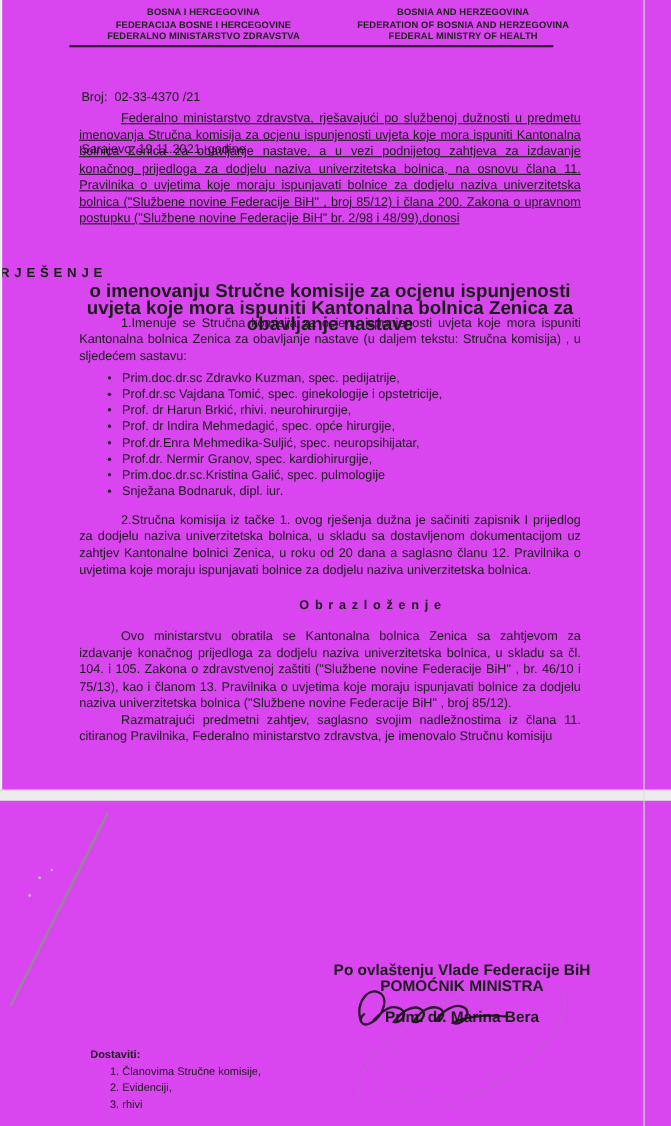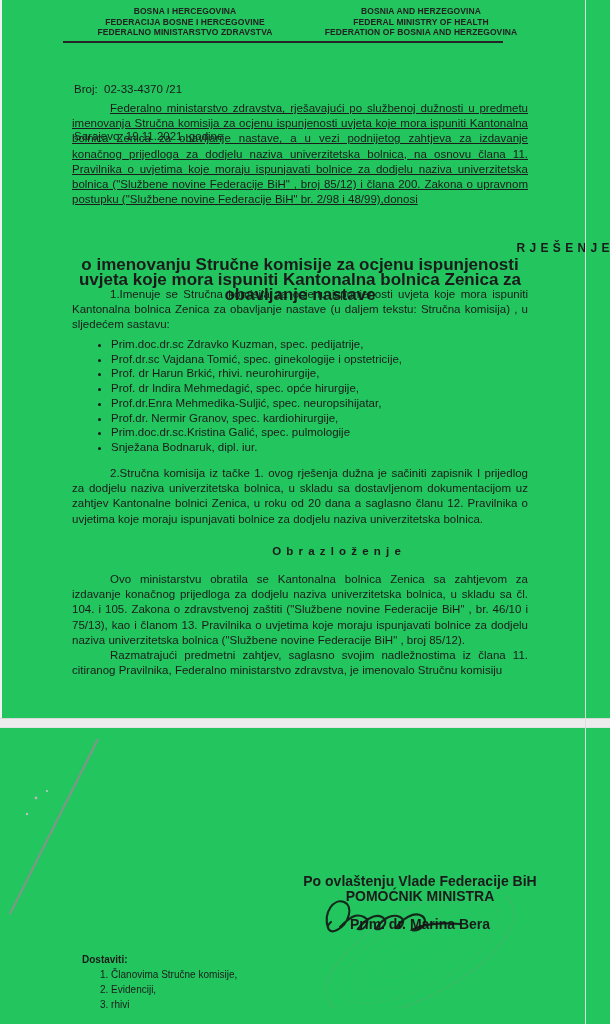--- a/index.html
+++ b/index.html
@@ -2,21 +2,21 @@
 <html><head>
 <meta charset="utf-8">
 <style>
   html,body{margin:0;padding:0;background:#ffffff;}
   .canvas{
     position:relative;width:610px;height:1024px;overflow:hidden;
     background:#ffffff;color:#1b1b1b;
     font-family:"Liberation Sans",sans-serif;
     -webkit-font-smoothing:antialiased;
   }
-  .page{position:absolute;left:0;width:610px;background:#22c55e;}
+  .page{position:absolute;left:0;width:610px;background:#d946ef;}
   .page1{top:0;height:718px;}
   .page-gap{
     position:absolute;top:718px;left:0;width:610px;height:10px;
     background:#ececec;border-top:1px solid #d8d8d8;border-bottom:1px solid #e3e3e3;
     box-sizing:border-box;
   }
   .page2{top:728px;height:296px;}
   .edge-right{position:absolute;top:0;left:585px;width:1px;height:1024px;background:#dcdcdc;}
   .edge-left{position:absolute;top:0;left:0;width:2px;height:718px;background:#f0f0f0;}
 
@@ -25,21 +25,21 @@
   .hdr-left{left:66px;width:238px;}
   .hdr-right{left:302px;width:238px;}
   .rule{position:absolute;top:41px;left:63px;width:440px;height:2px;background:#252525;}
 
   .meta{position:absolute;top:51px;left:74px;font-size:11.5px;line-height:15.5px;white-space:pre-wrap;}
 
   .para{margin:0;font-size:11.5px;line-height:15.2px;text-align:justify;color:#1b1b1b;}
   .indent{text-indent:38px;}
 
   .p-intro{position:absolute;top:101px;left:72px;width:456px;text-decoration:underline;}
-  .doc-title{position:absolute;top:241px;left:0;width:610px;text-align:right;
+  .doc-title{position:absolute;top:241px;left:0;width:610px;text-align:left;
              font-weight:bold;font-size:12px;letter-spacing:0.5px;}
   .doc-subtitle{position:absolute;top:257px;left:72px;width:456px;text-align:center;
                 font-weight:bold;font-size:17px;line-height:15.2px;}
   .p-item1{position:absolute;top:287px;left:72px;width:456px;}
   .members{position:absolute;top:337px;left:96px;width:430px;margin:0;padding:0 0 0 15px;}
   .members li{font-size:11.5px;line-height:14.7px;margin:0;padding:0;}
   .p-item2{position:absolute;top:466px;left:72px;width:456px;}
   .section-heading{position:absolute;top:545px;left:0;width:610px;text-align:center;
                    font-weight:bold;font-size:11.5px;letter-spacing:1px;padding-left:32px;}
   .expl{position:absolute;top:572px;left:72px;width:456px;}
@@ -63,22 +63,22 @@
 
   <section class="page page1">
 
     <div class="hdr hdr-left">
       <div>BOSNA I HERCEGOVINA</div>
       <div>FEDERACIJA BOSNE I HERCEGOVINE</div>
       <div>FEDERALNO MINISTARSTVO ZDRAVSTVA</div>
     </div>
     <div class="hdr hdr-right">
       <div>BOSNIA AND HERZEGOVINA</div>
+      <div>FEDERATION OF BOSNIA AND HERZEGOVINA</div>
       <div>FEDERAL MINISTRY OF HEALTH</div>
-      <div>FEDERATION OF BOSNIA AND HERZEGOVINA</div>
     </div>
 
     <div class="rule"></div>
 
     <div class="meta">
       <div>Broj:  02-33-4370 /21</div>
       <div>Sarajevo, 19.11.2021. godine</div>
     </div>
 
     <p class="para indent p-intro">Federalno ministarstvo zdravstva, rješavajući po službenoj dužnosti u predmetu imenovanja Stručna komisija za ocjenu ispunjenosti uvjeta koje mora ispuniti Kantonalna bolnica Zenica za obavljanje nastave, a u vezi podnijetog zahtjeva za izdavanje konačnog prijedloga za dodjelu naziva univerzitetska bolnica, na osnovu člana 11. Pravilnika o uvjetima koje moraju ispunjavati bolnice za dodjelu naziva univerzitetska bolnica ("Službene novine Federacije BiH" , broj  85/12) i člana 200. Zakona o upravnom postupku ("Službene novine Federacije BiH" br. 2/98 i 48/99),donosi</p>

